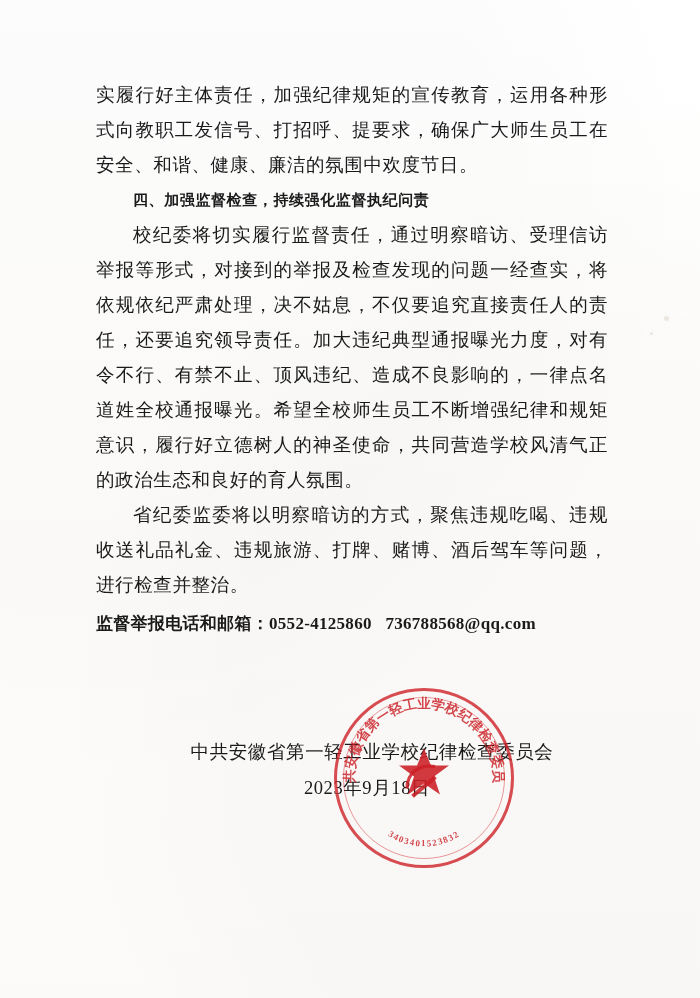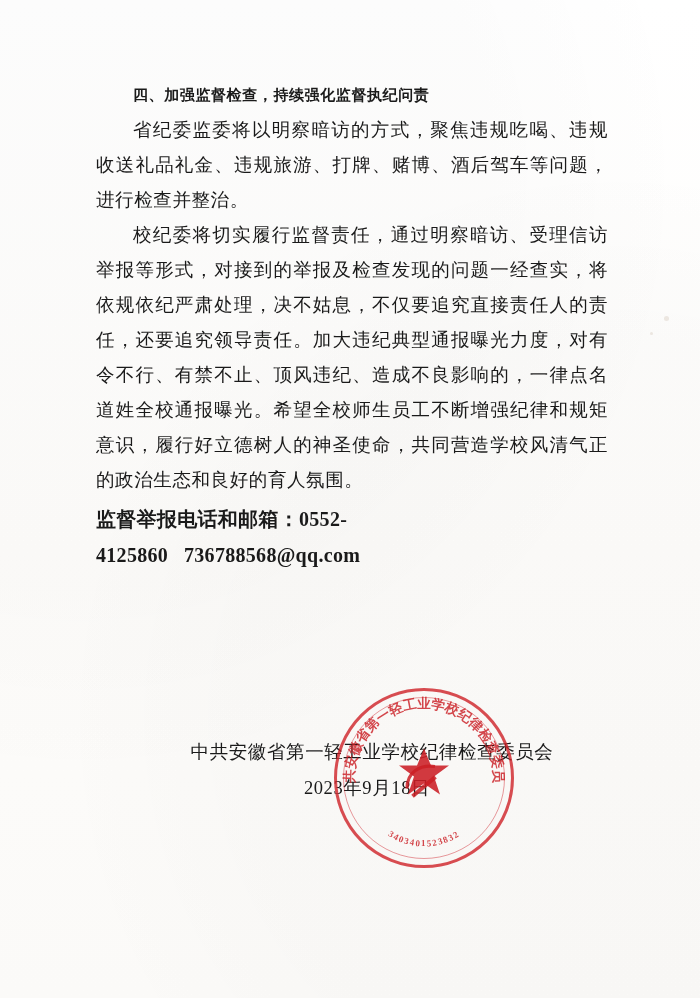--- a/index.html
+++ b/index.html
@@ -52,21 +52,21 @@
     margin: 0;
     font-size: 15px;
     line-height: 35px;
     font-weight: bold;
     text-indent: 37px;
     letter-spacing: 0.6px;
   }
   .gap-small { height: 3px; }
   .contact {
     margin: 0;
-    font-size: 20px;
+    font-size: 17px;
     line-height: 36px;
     font-weight: bold;
     letter-spacing: 0.3px;
   }
   .contact .mail {
     font-family: "Liberation Serif", "DejaVu Serif", serif;
     font-weight: bold;
   }
   .signature-block {
     position: absolute;
@@ -135,23 +135,24 @@
     border-radius: 50%;
   }
 </style>
 </head>
 <body>
 
 <div class="page">
   <div class="paper-texture"></div>
 
   <div class="content">
+    <p class="body-par">实履行好主体责任，加强纪律规矩的宣传教育，运用各种形式向教职工发信号、打招呼、提要求，确保广大师生员工在安全、和谐、健康、廉洁的氛围中欢度节日。</p>
     <p class="heading">四、加强监督检查，持续强化监督执纪问责</p>
+    <p class="body-par indent">校纪委将切实履行监督责任，通过明察暗访、受理信访举报等形式，对接到的举报及检查发现的问题一经查实，将依规依纪严肃处理，决不姑息，不仅要追究直接责任人的责任，还要追究领导责任。加大违纪典型通报曝光力度，对有令不行、有禁不止、顶风违纪、造成不良影响的，一律点名道姓全校通报曝光。希望全校师生员工不断增强纪律和规矩意识，履行好立德树人的神圣使命，共同营造学校风清气正的政治生态和良好的育人氛围。</p>
     <p class="body-par indent">省纪委监委将以明察暗访的方式，聚焦违规吃喝、违规收送礼品礼金、违规旅游、打牌、赌博、酒后驾车等问题，进行检查并整治。</p>
-    <p class="body-par indent">校纪委将切实履行监督责任，通过明察暗访、受理信访举报等形式，对接到的举报及检查发现的问题一经查实，将依规依纪严肃处理，决不姑息，不仅要追究直接责任人的责任，还要追究领导责任。加大违纪典型通报曝光力度，对有令不行、有禁不止、顶风违纪、造成不良影响的，一律点名道姓全校通报曝光。希望全校师生员工不断增强纪律和规矩意识，履行好立德树人的神圣使命，共同营造学校风清气正的政治生态和良好的育人氛围。</p>
     <div class="gap-small"></div>
     <p class="contact">
       <span>监督举报电话和邮箱：</span><span class="mail">0552-4125860</span><span class="mail">&nbsp;&nbsp;&nbsp;</span><span class="mail">736788568@qq.com</span>
     </p>
   </div>
 
   <div class="signature-block">
     <div class="sig-line">中共安徽省第一轻工业学校纪律检查委员会</div>
     <div class="sig-date">2023年9月18日</div>
   </div>

